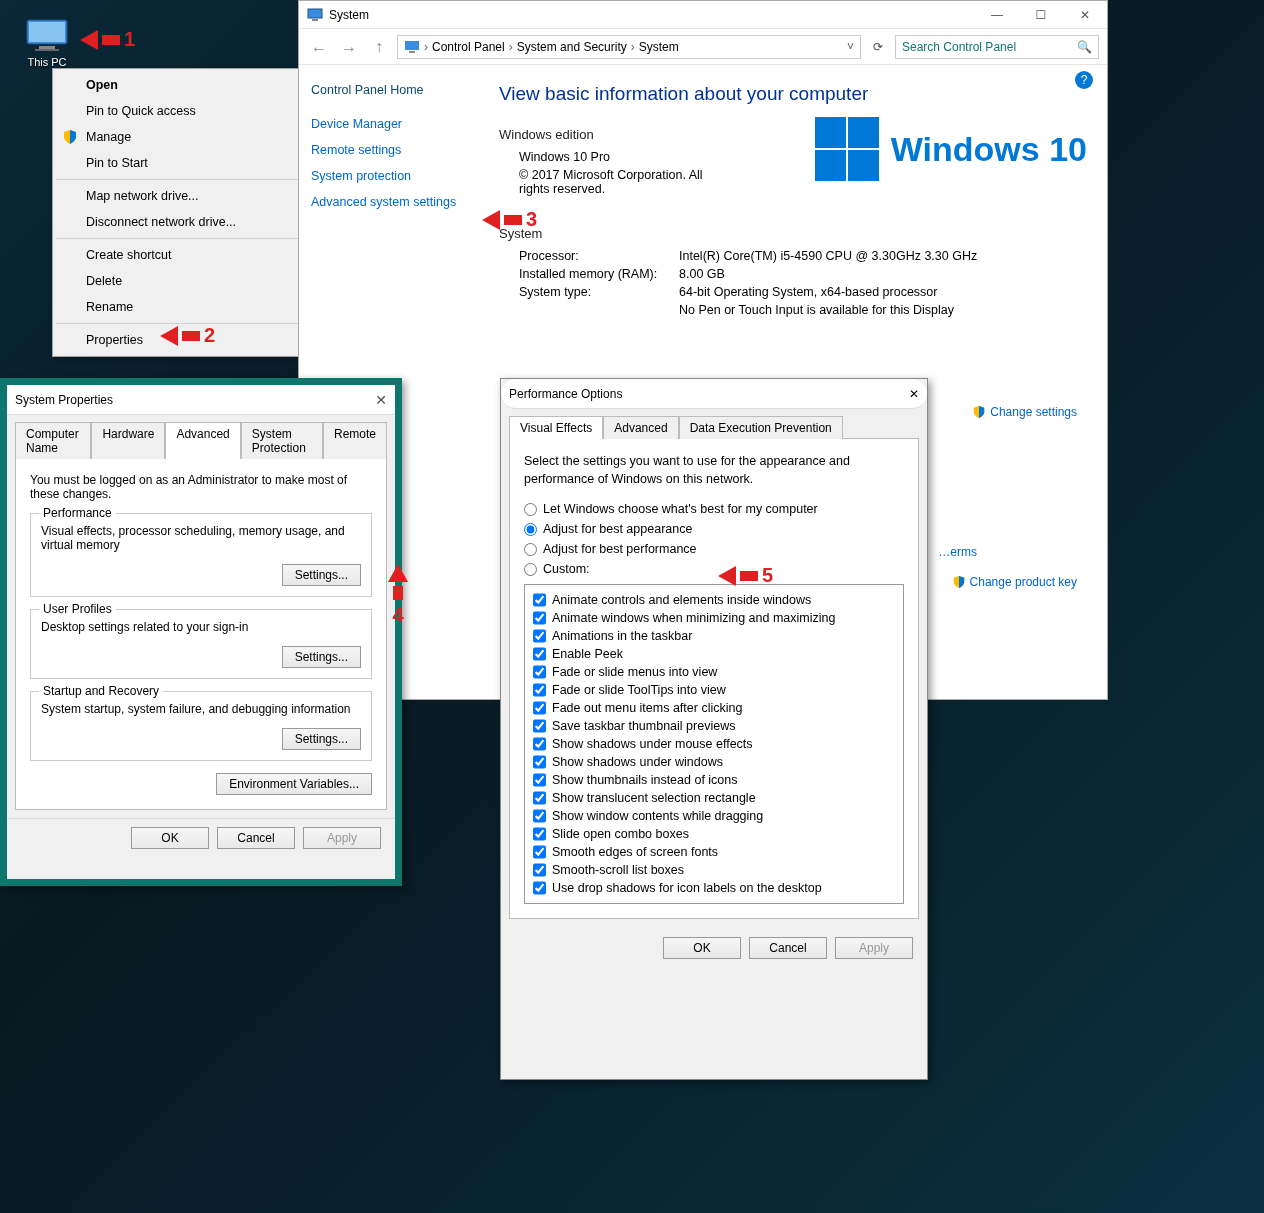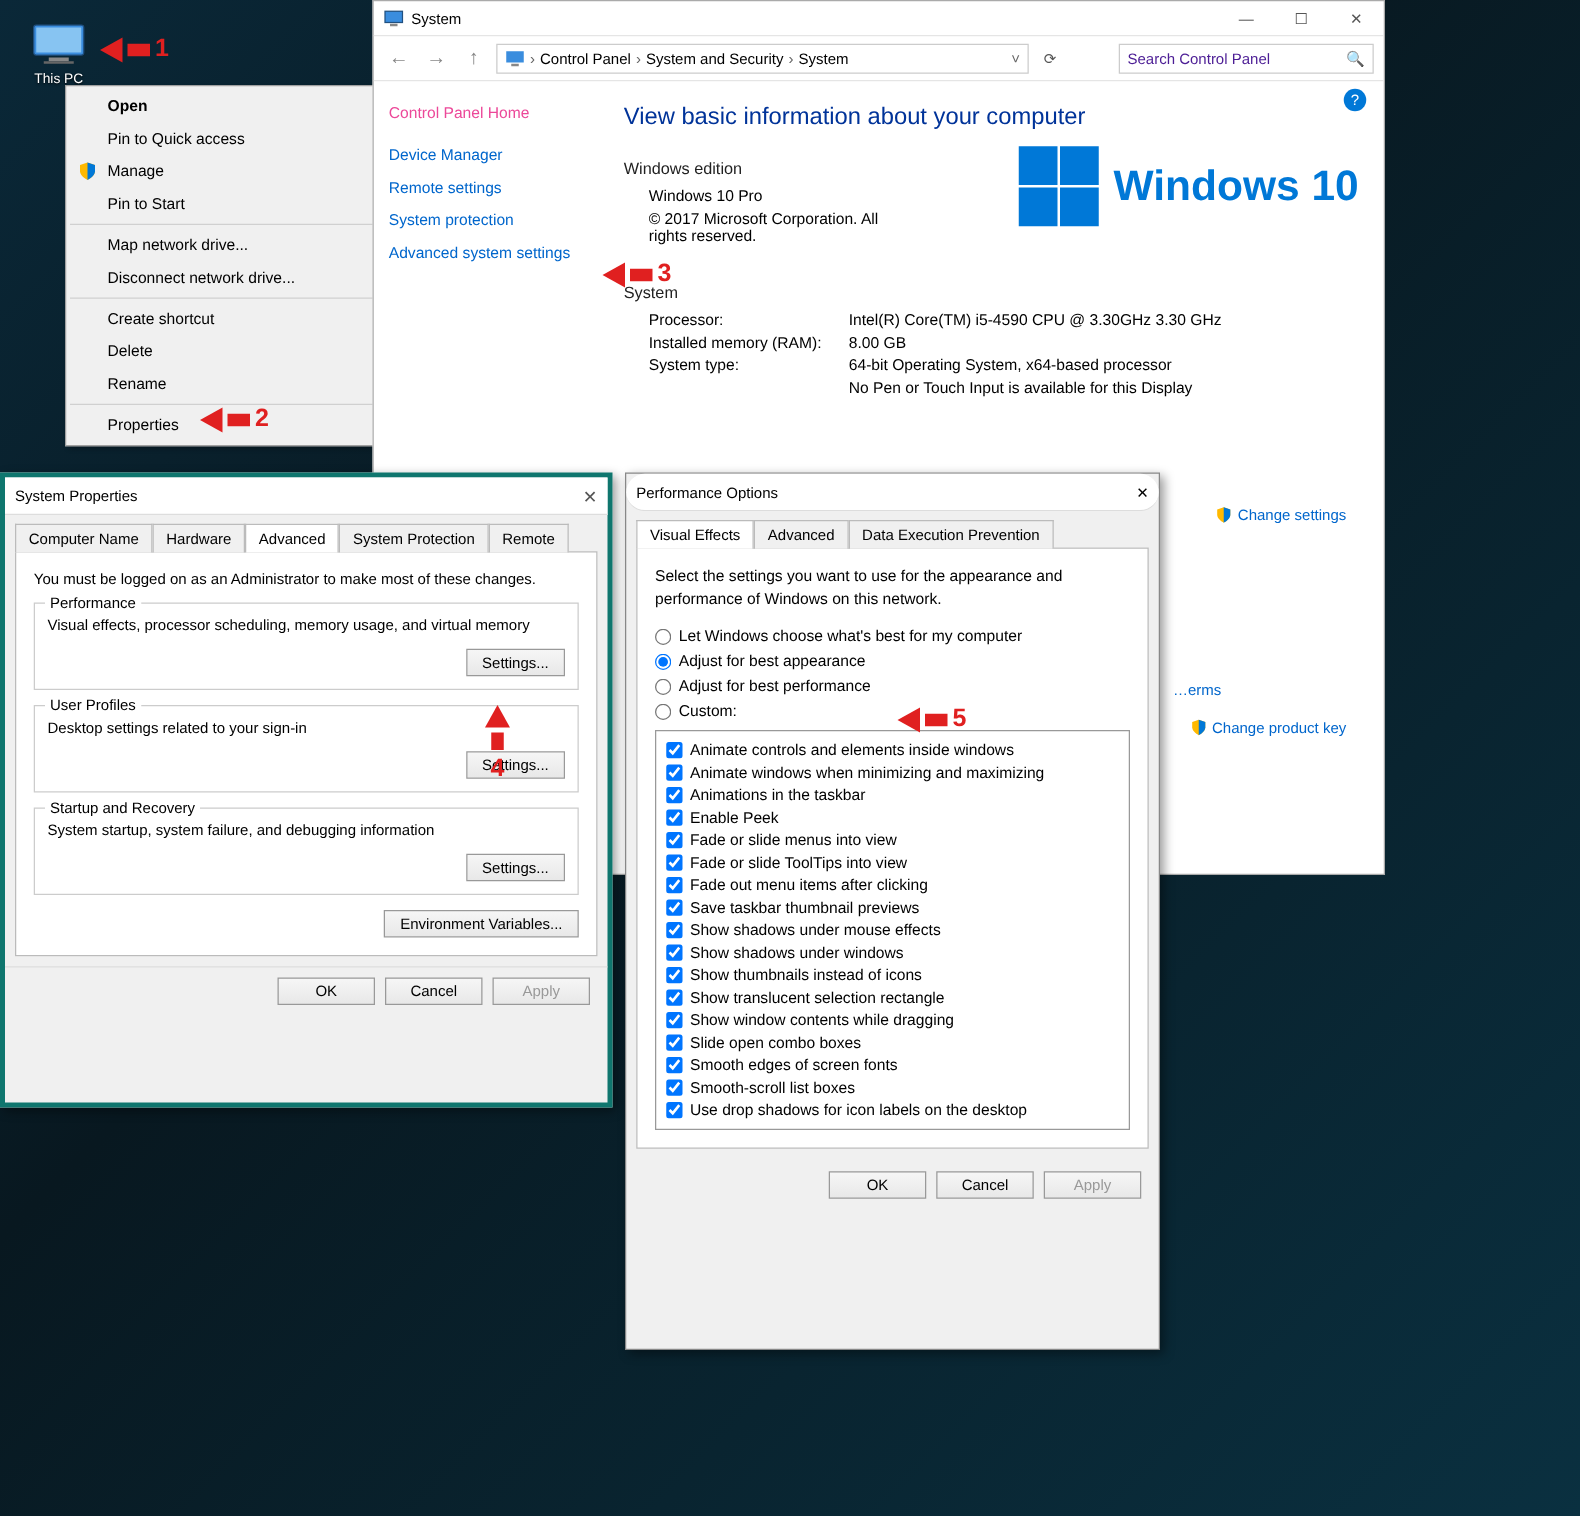--- a/index.html
+++ b/index.html
@@ -77,46 +77,46 @@
   flex: 1; height: 24px; border: 1px solid #ccc;
   display: flex; align-items: center; padding: 0 6px;
   font-size: 12px; gap: 4px;
 }
 .syswin .breadcrumb .bcicon { width: 16px; height: 16px; }
 .syswin .breadcrumb .chev { color: #666; }
 .syswin .bcrefresh { width: 22px; text-align: center; color: #555; }
 .syswin .searchbox {
   width: 204px; height: 24px; border: 1px solid #ccc;
   display: flex; align-items: center; padding: 0 6px;
-  color: #4c1d95; justify-content: space-between; margin-left: 38px;
+  color: #0f766e; justify-content: space-between;
 }
 .syswin .body { display: flex; height: calc(100% - 64px); }
 .syswin .sidebar { width: 200px; padding: 18px 12px; }
 .syswin .sidebar a { display: block; color: #0066cc; margin-bottom: 12px; font-size: 12.5px; cursor: pointer; }
-.syswin .sidebar .cphome { color: #ec4899; margin-bottom: 20px; }
+.syswin .sidebar .cphome { color: #0c4a6e; margin-bottom: 20px; }
 .syswin .main { flex: 1; padding: 18px 24px 18px 0; position: relative; }
 .syswin .main h1 { color: #003399; font-weight: 400; font-size: 19px; margin-bottom: 22px; }
 .syswin .sect-hdr { font-size: 13px; color: #222; margin: 10px 0 8px; }
 .syswin .kv { display: flex; margin: 4px 0 4px 20px; font-size: 12.5px; }
 .syswin .kv .k { width: 160px; }
 .syswin .winlogo { position: absolute; right: 20px; top: 52px; display: flex; align-items: center; gap: 12px; }
 .syswin .wlogo-sq { width: 64px; height: 64px; display: grid; grid-template: 1fr 1fr / 1fr 1fr; gap: 2px; }
 .syswin .wlogo-sq div { background: #0078d7; }
 .syswin .wlogo-txt { font-size: 34px; color: #0078d7; font-weight: 700; }
 .syswin .helpicon { position: absolute; right: 14px; top: 70px; width: 18px; height: 18px; border-radius: 50%; background: #0078d7; color: #fff; text-align: center; line-height: 18px; font-size: 12px; }
 .syswin .action-links { position: absolute; right: 30px; }
 .syswin .action-links a { display: flex; align-items: center; gap: 4px; color: #0066cc; margin-bottom: 8px; }
 
 
 .sysprops {
   position: absolute;
   top: 378px; left: 0;
-  width: 490px; height: 508px;
+  width: 402px; height: 508px;
   background: #f0f0f0;
-  border: 4px solid #0f766e;
+  border: 7px solid #0f766e;
   box-shadow: 3px 3px 8px rgba(0,0,0,.4);
 }
 .sysprops .dlgtitle {
   height: 30px; display: flex; align-items: center; justify-content: space-between;
   padding: 0 8px; font-size: 12px; background: #fff; border-bottom: 1px solid #ddd;
 }
 .sysprops .close { font-size: 14px; color: #555; }
 .tabs { display: flex; padding: 6px 8px 0; gap: 0; }
 .tabs .tab {
   padding: 4px 10px; border: 1px solid #bbb; border-bottom: none;

